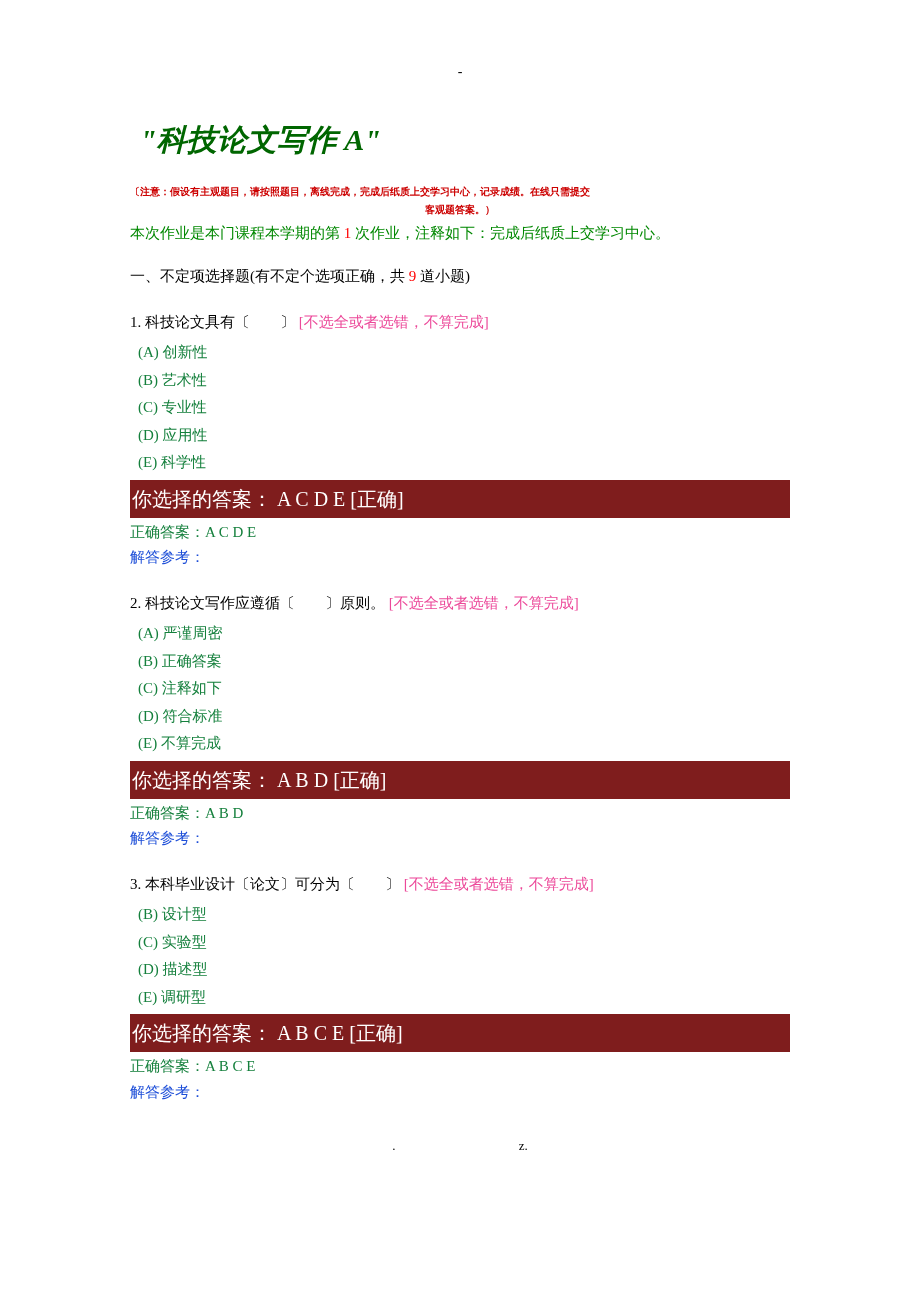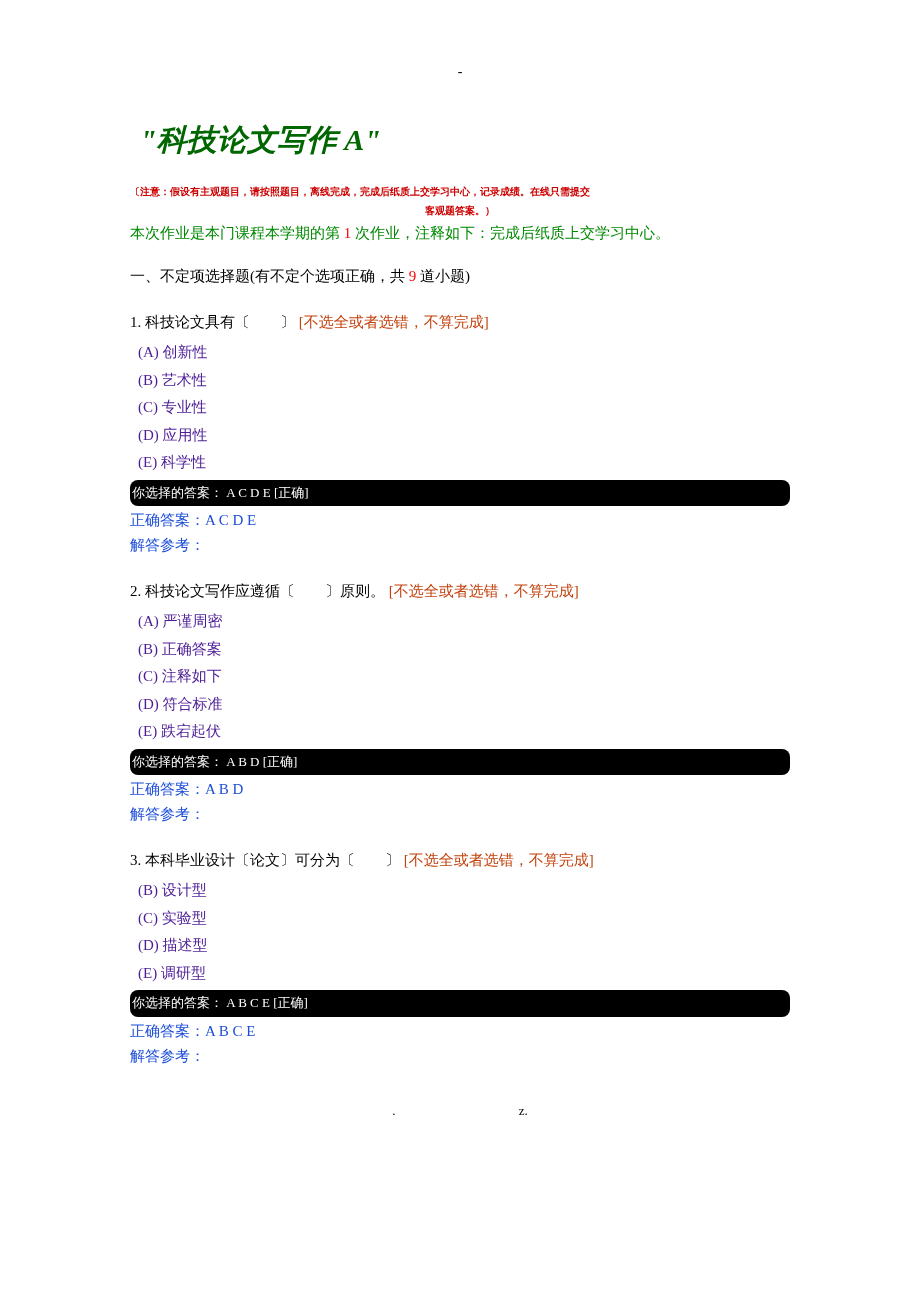--- a/index.html
+++ b/index.html
@@ -35,50 +35,50 @@
   .notice {
     color: #cc0000;
     font-family: "SimSun", "宋体", serif;
     font-weight: bold;
     font-size: 10px;
     text-align: justify;
     margin-bottom: 2px;
   }
   .notice-line2 {
     text-align: center;
+    font-family: Liberation Mono, monospace;
   }
   .sub-notice {
     color: #008800;
     font-size: 15px;
     margin-bottom: 18px;
   }
   .sub-notice .red { color: #ff0000; }
   .section-header {
     color: #000;
     margin-bottom: 20px;
   }
   .section-header .red { color: #ff0000; }
   .question-block { margin-bottom: 20px; }
   .q-stem { color: #000; margin-bottom: 5px; }
-  .q-stem .warn { color: #c2410c; }
+  .q-stem .warn { color: #ec4899; }
   .option {
-    color: #4c1d95;
+    color: #15803d;
     padding-left: 8px;
     margin: 2px 0;
   }
   .selected-bar {
-    background: #000000;
+    background: #7f1d1d;
     color: #ffffff;
     padding: 2px 2px;
     margin-top: 4px;
-    font-size: 13px;
-    border-radius: 8px;
+    font-size: 20px;
   }
   .correct-ans {
-    color: #1d4ed8;
+    color: #15803d;
     margin-top: 2px;
   }
   .ref-ans {
     color: #1d4ed8;
     margin-top: 0px;
     margin-bottom: 18px;
   }
   .footer {
     text-align: center;
     color: #000;
@@ -130,21 +130,21 @@
   <div class="question-block">
     <div class="q-stem">
       <span>2.</span>
       <span>科技论文写作应遵循〔　　〕原则。</span>
       <span class="warn">[不选全或者选错，不算完成]</span>
     </div>
     <div class="option">(A) 严谨周密</div>
     <div class="option">(B) 正确答案</div>
     <div class="option">(C) 注释如下</div>
     <div class="option">(D) 符合标准</div>
-    <div class="option">(E) 跌宕起伏</div>
+    <div class="option">(E) 不算完成</div>
     <div class="selected-bar">
       <span>你选择的答案：</span><span> A B D </span><span>[正确]</span>
     </div>
     <div class="correct-ans">
       <span>正确答案：</span><span>A B D</span>
     </div>
     <div class="ref-ans">解答参考：</div>
   </div>
 
   <div class="question-block">

